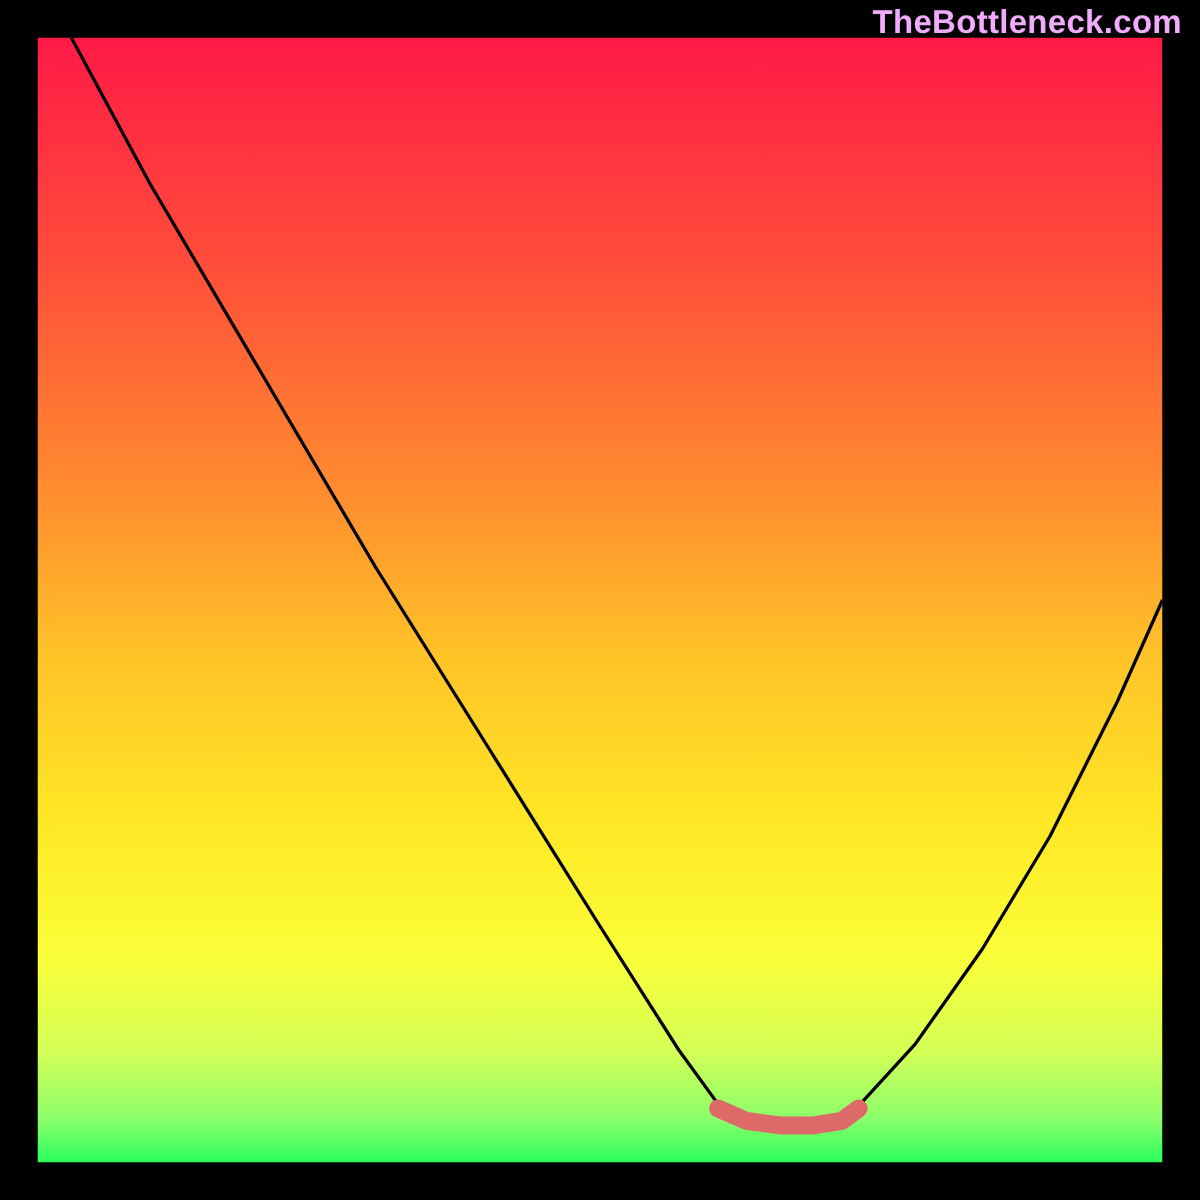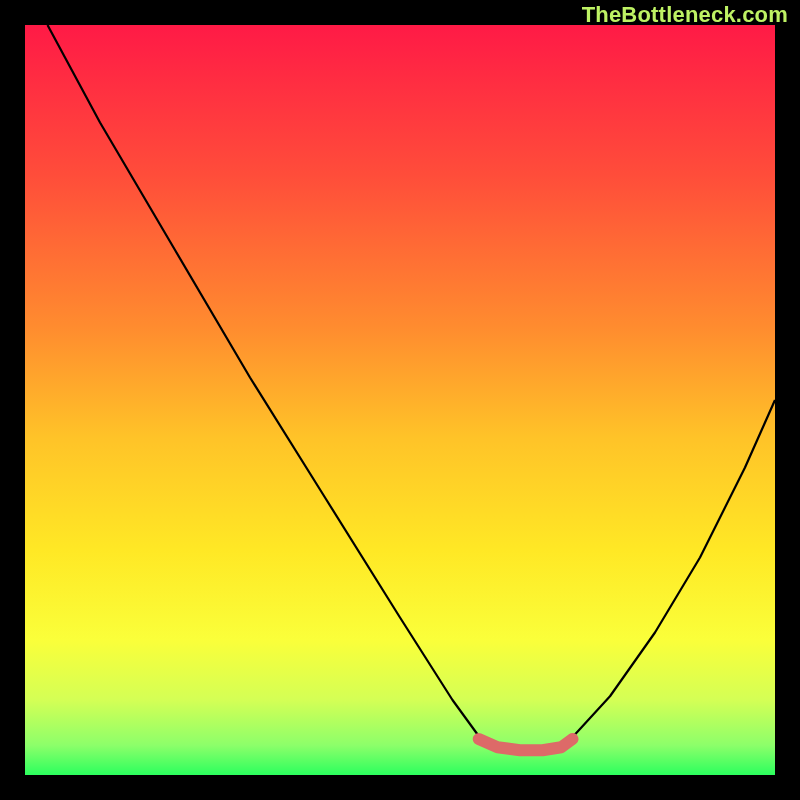--- a/index.html
+++ b/index.html
@@ -10,21 +10,21 @@
     height: 800px;
     background: #000;
   }
   .watermark {
     position: absolute;
     top: 2px;
     right: 12px;
     font-family: Arial, Helvetica, sans-serif;
     font-size: 22px;
     font-weight: 600;
-    color: #bef264;
+    color: #f0abfc;
     letter-spacing: 0.2px;
   }
   .plot-area {
     position: absolute;
     left: 25px;
     top: 25px;
     width: 750px;
     height: 750px;
     
   }

